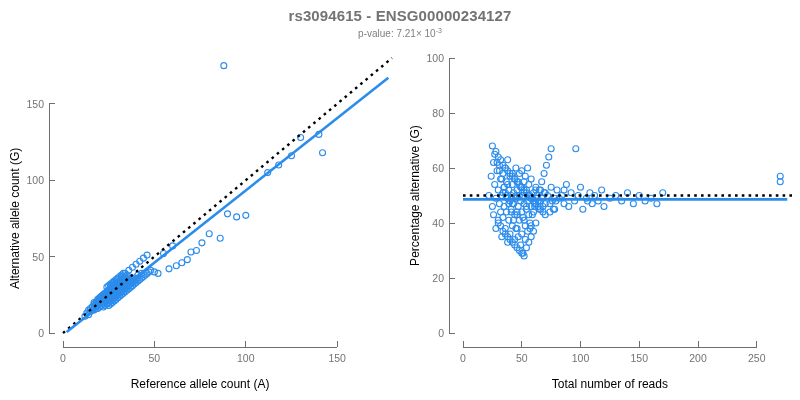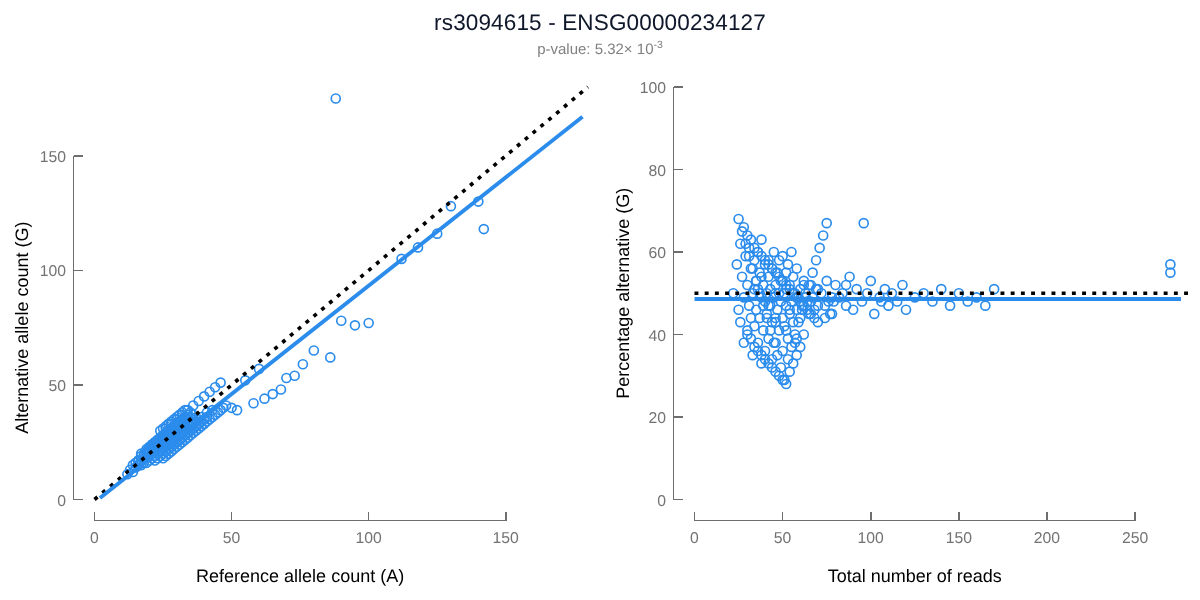--- a/index.html
+++ b/index.html
@@ -23,22 +23,22 @@
   }
   .title-block {
     position: absolute;
     left: 0;
     top: 0;
     width: 800px;
     text-align: center;
   }
   .fig-title {
     font-size: 15px;
-    font-weight: normal;
-    color: #0f172a;
+    font-weight: bold;
+    color: #737373;
     letter-spacing: 0.1px;
     margin-top: 7px;
     line-height: 18px;
   }
   .fig-subtitle {
     font-size: 10px;
     color: #808080;
     margin-top: 2px;
     line-height: 13px;
   }
@@ -94,21 +94,21 @@
     stroke-linecap: butt;
   }
 </style>
 </head>
 <body>
 
 <div id="figure">
 
   <div class="title-block">
     <div class="fig-title">rs3094615 - ENSG00000234127</div>
-    <div class="fig-subtitle"><span>p-value: 5.32× 10</span><sup>-3</sup></div>
+    <div class="fig-subtitle"><span>p-value: 7.21× 10</span><sup>-3</sup></div>
   </div>
 
   <div class="panel" id="panel-left">
     <svg id="svg-left" viewBox="0 0 400 360">
         <path d="M 63 307 L 337.1666666666667 307 M 63 307 L 63 301 M 154.3888888888889 307 L 154.3888888888889 301 M 245.7777777777778 307 L 245.7777777777778 301 M 337.1666666666667 307 L 337.1666666666667 301" class="axis-line"></path>
         <path d="M 49 293 L 49 63.833333333333314 M 49 293 L 55 293 M 49 216.61111111111111 L 55 216.61111111111111 M 49 140.22222222222223 L 55 140.22222222222223 M 49 63.833333333333314 L 55 63.833333333333314" class="axis-line"></path>
         <text x="63" y="322" text-anchor="middle" class="tick-label">0</text>
         <text x="154.3888888888889" y="322" text-anchor="middle" class="tick-label">50</text>
         <text x="245.7777777777778" y="322" text-anchor="middle" class="tick-label">100</text>
         <text x="337.1666666666667" y="322" text-anchor="middle" class="tick-label">150</text>

